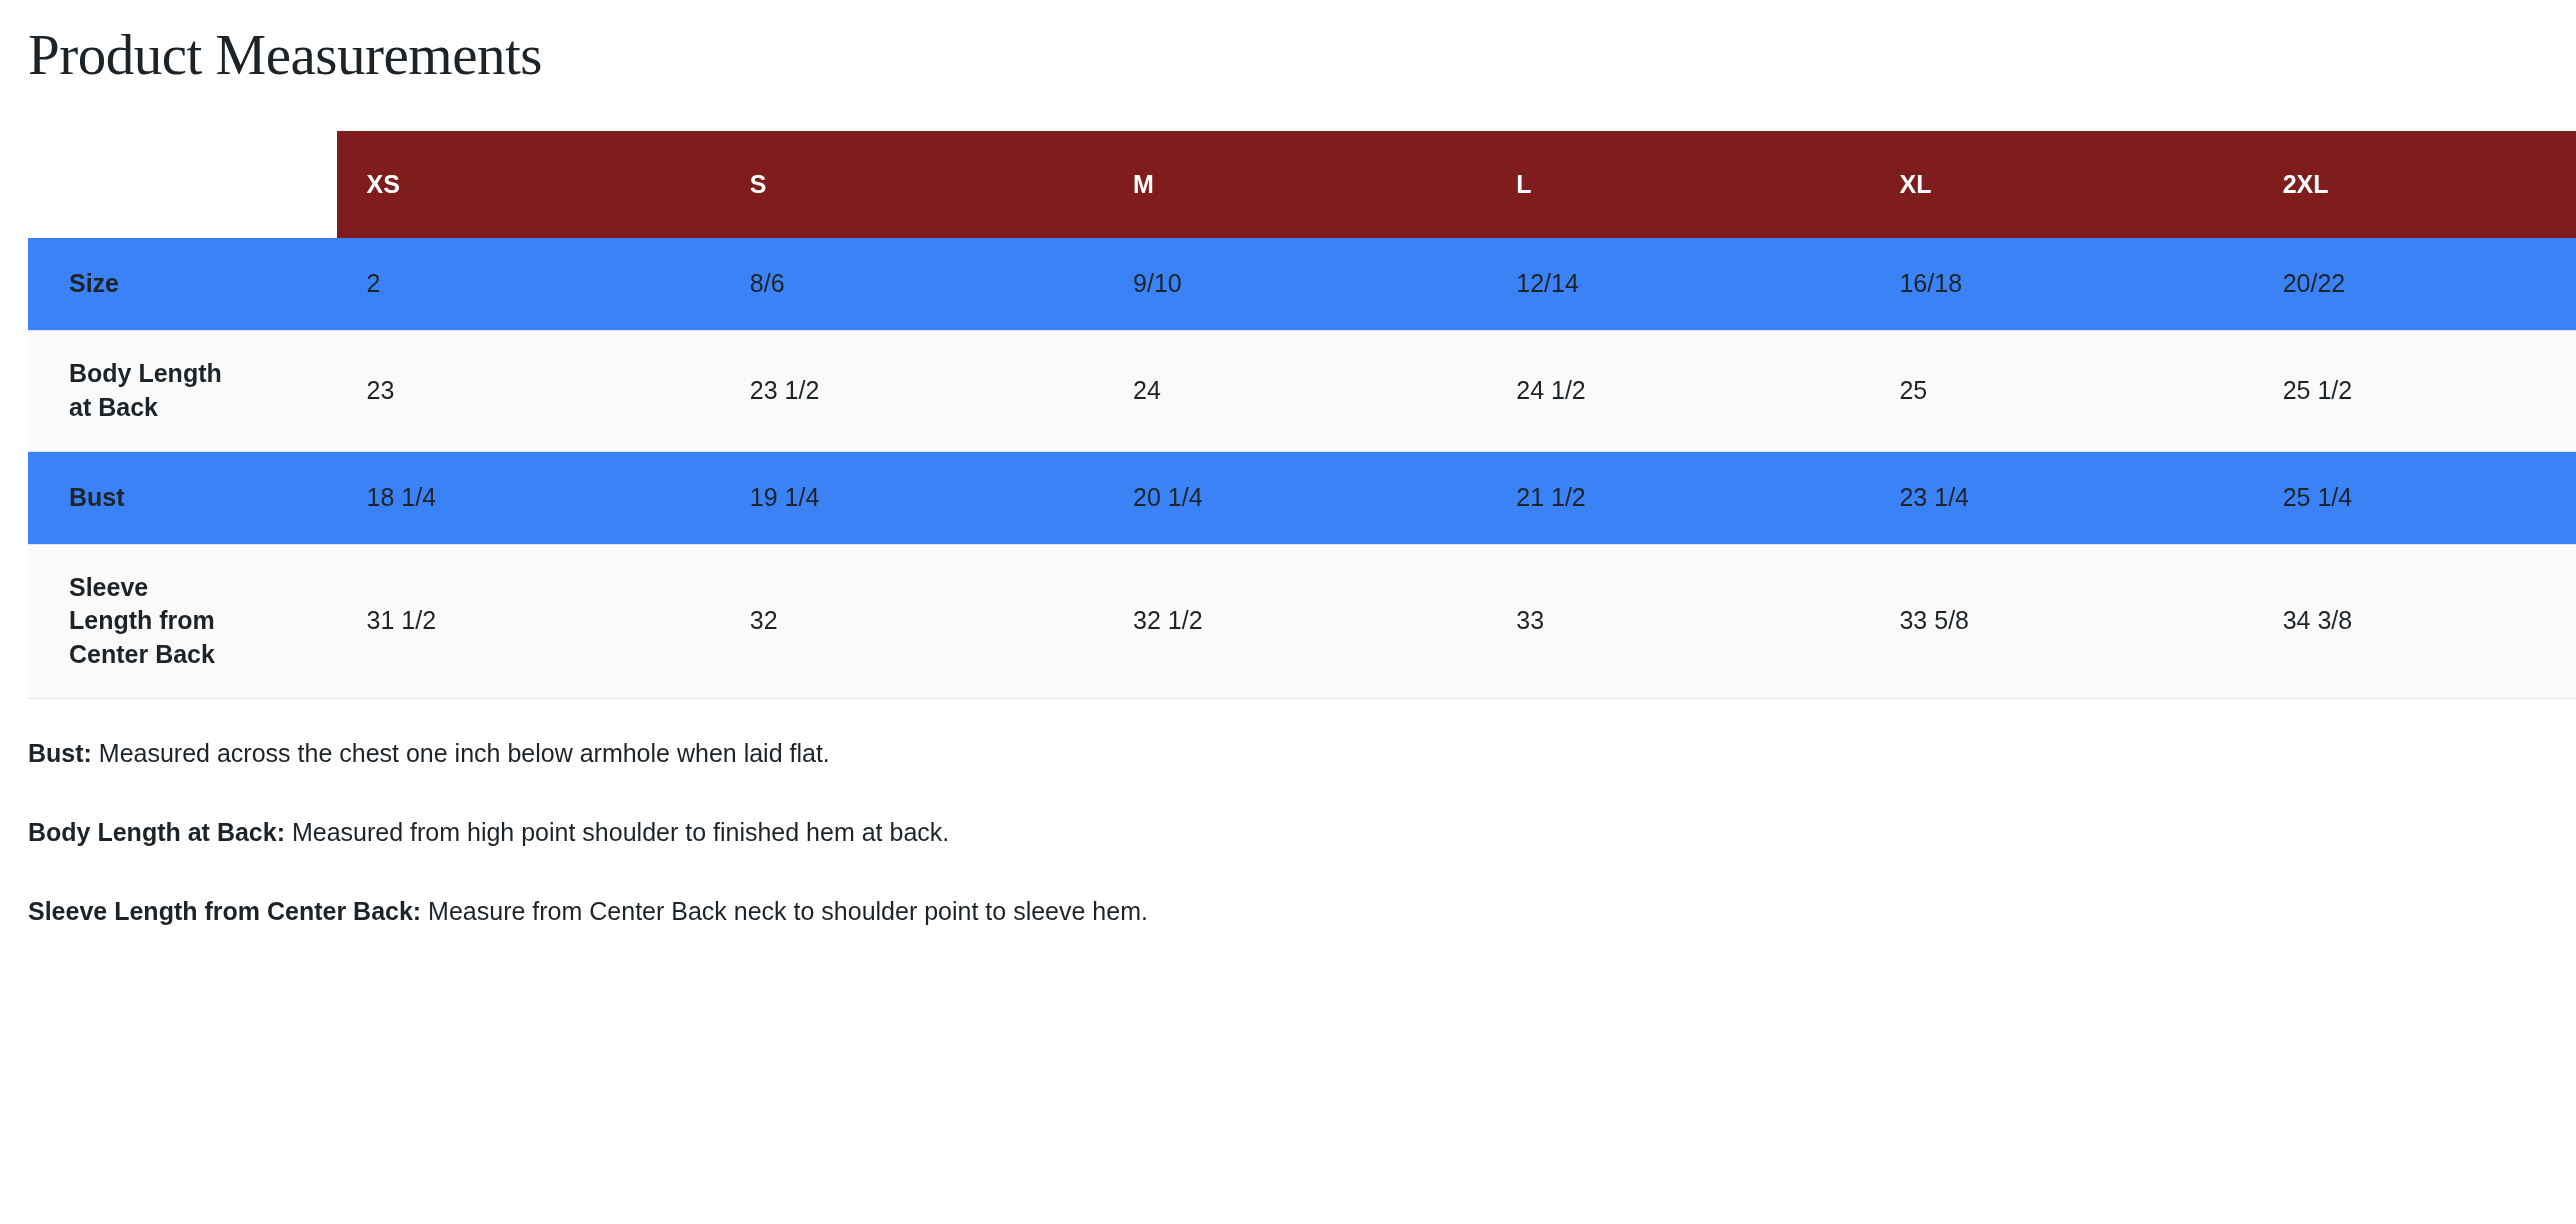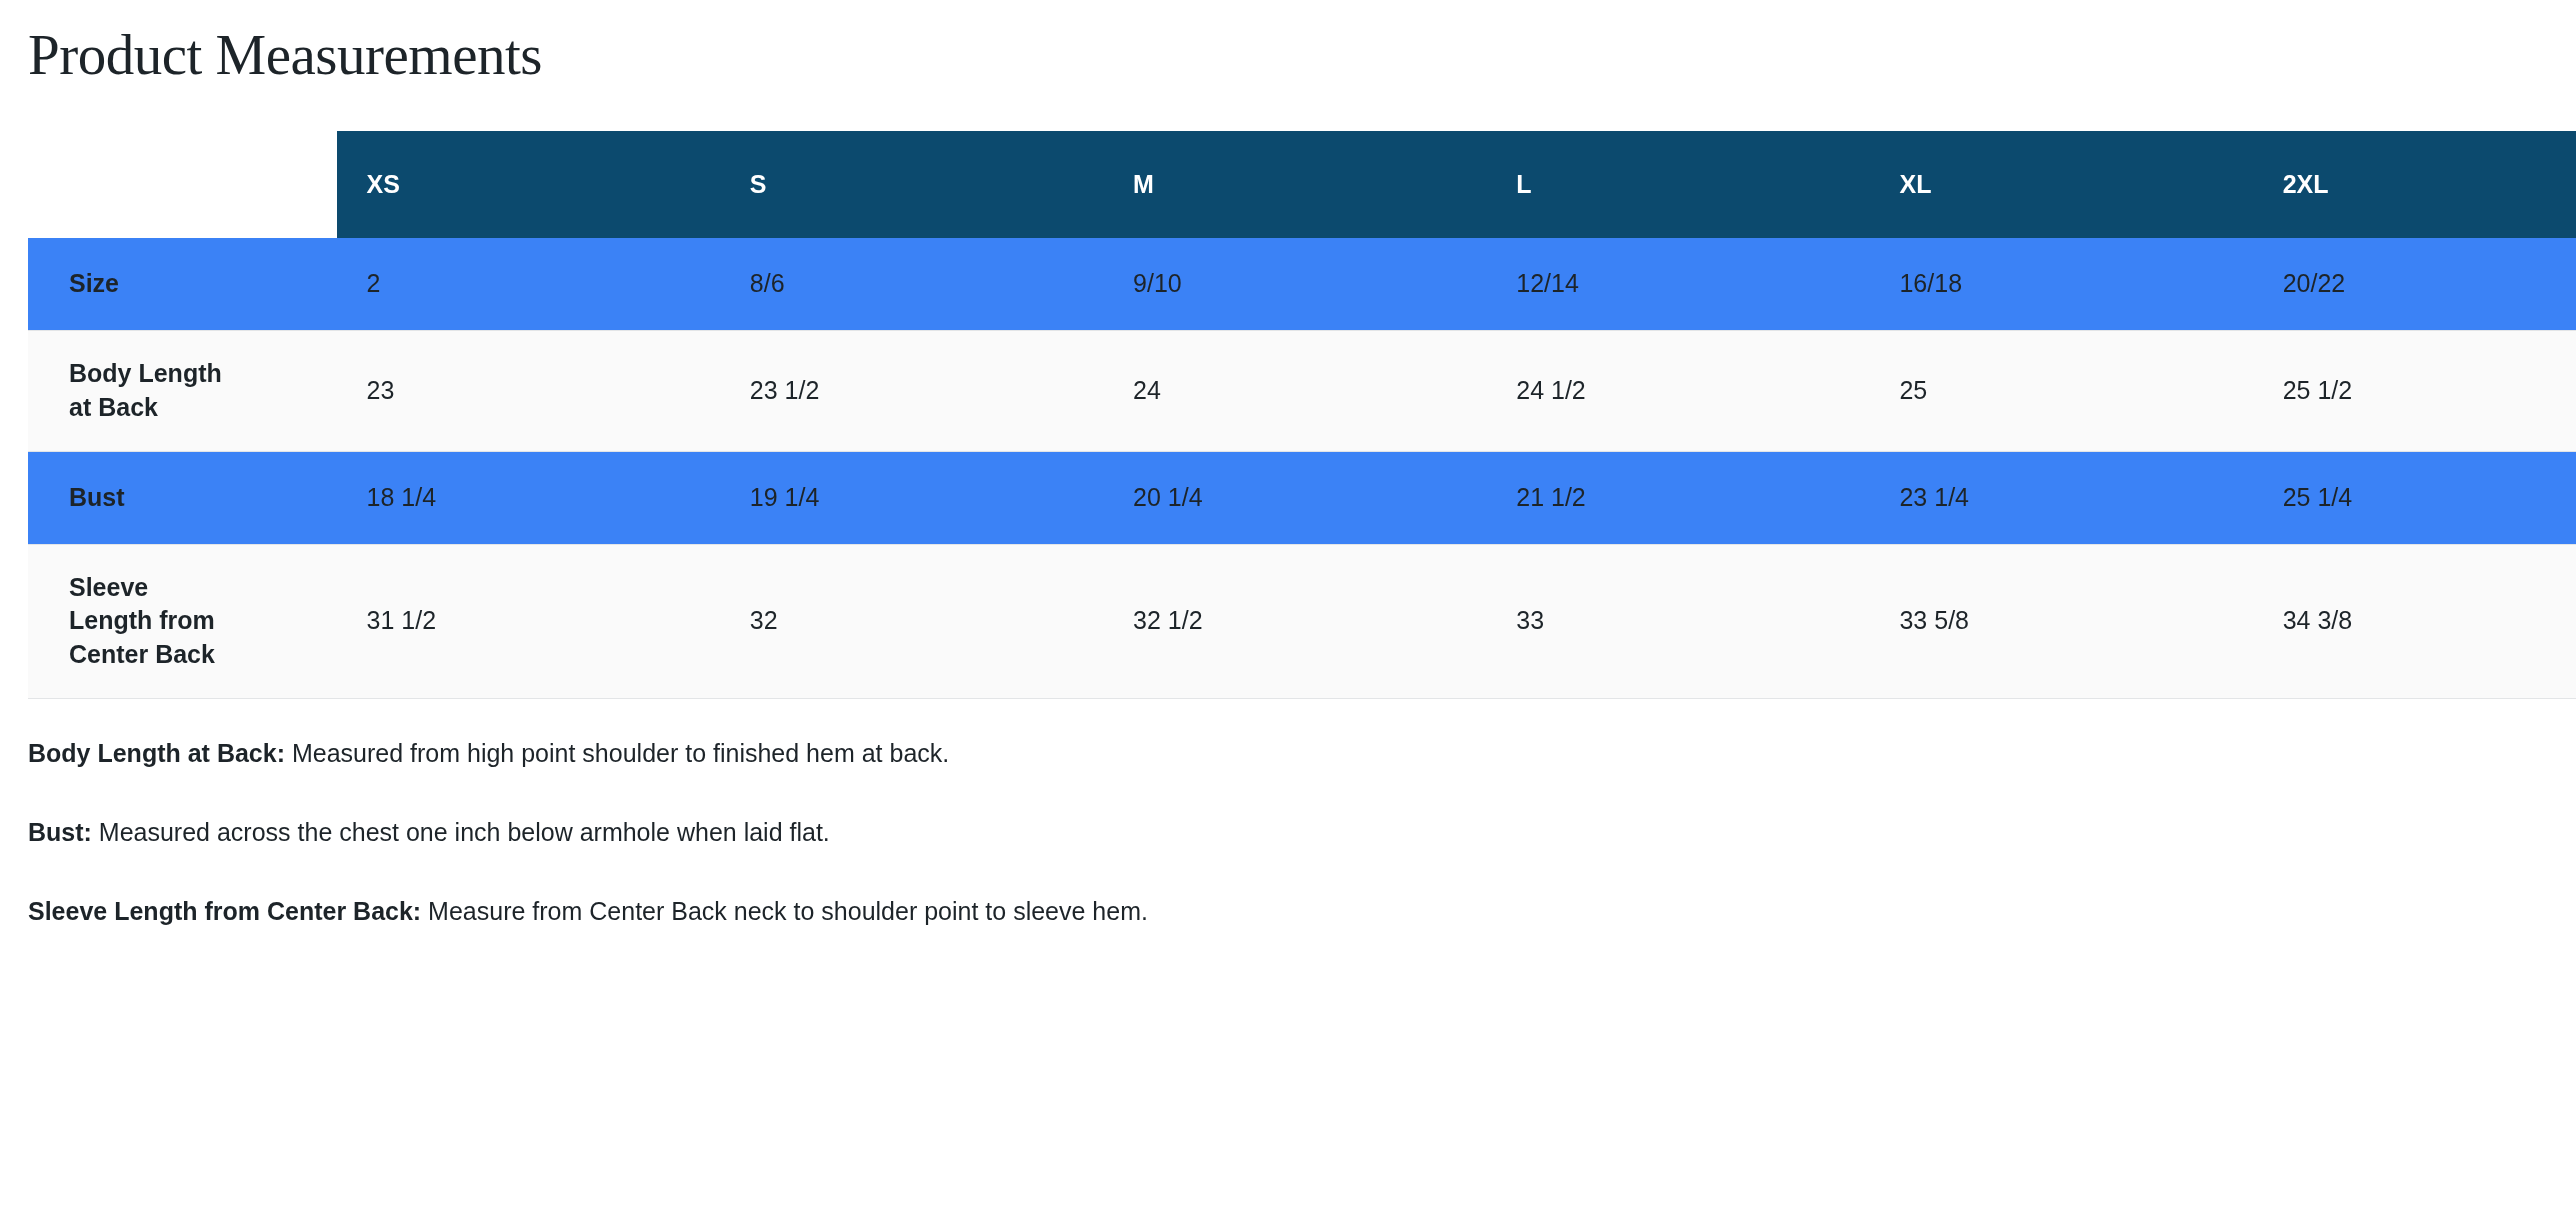--- a/index.html
+++ b/index.html
@@ -39,21 +39,21 @@
   }
   table.size-table {
     border-collapse: collapse;
     width: 2608px;
     table-layout: fixed;
   }
   table.size-table col.label-col { width: 306px; }
   table.size-table col.data-col  { width: 380px; }
 
   table.size-table thead th {
-    background: #0c4a6e;
+    background: #7f1d1d;
     color: #ffffff;
     font-size: 25px;
     font-weight: bold;
     text-align: left;
     height: 107px;
     padding: 0 0 0 0;
     vertical-align: middle;
     box-sizing: border-box;
   }
   table.size-table thead th.label-head {
@@ -191,24 +191,24 @@
           <td class="row-value">33 5/8</td>
           <td class="row-value">34 3/8</td>
         </tr>
 
       </tbody>
     </table>
   </div>
 
   <div class="notes">
     <p class="note">
-      <b>Body Length at Back:</b><span> Measured from high point shoulder to finished hem at back.</span>
+      <b>Bust:</b><span> Measured across the chest one inch below armhole when laid flat.</span>
     </p>
     <p class="note">
-      <b>Bust:</b><span> Measured across the chest one inch below armhole when laid flat.</span>
+      <b>Body Length at Back:</b><span> Measured from high point shoulder to finished hem at back.</span>
     </p>
     <p class="note">
       <b>Sleeve Length from Center Back:</b><span> Measure from Center Back neck to shoulder point to sleeve hem.</span>
     </p>
   </div>
 
 </div>
 
 
 </body></html>

